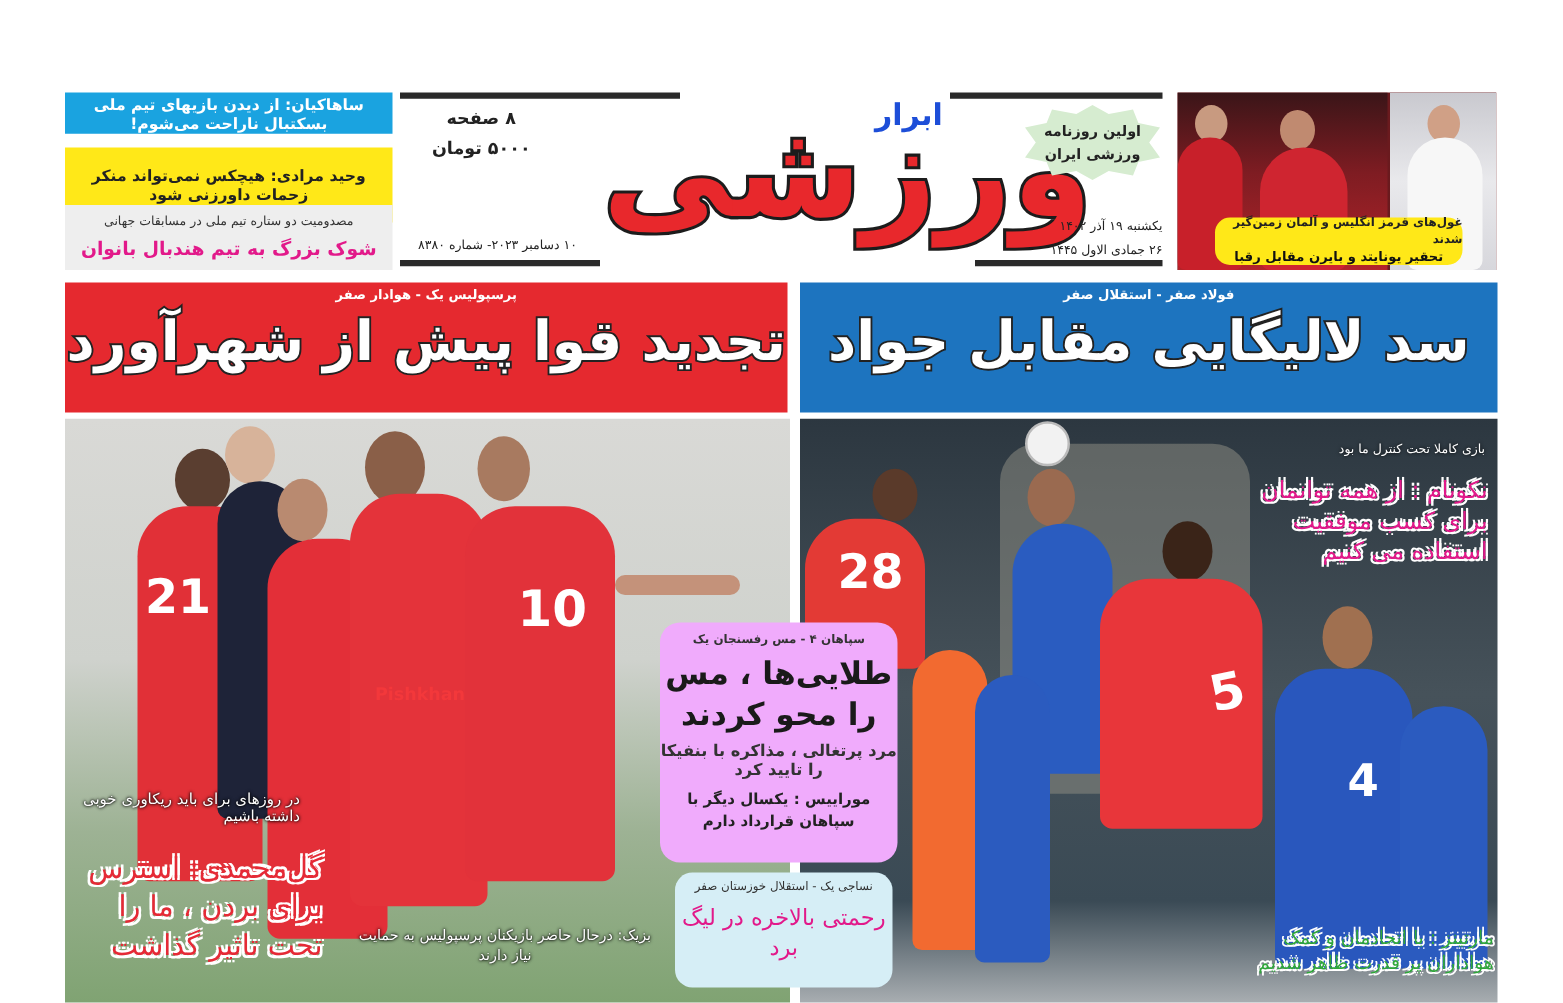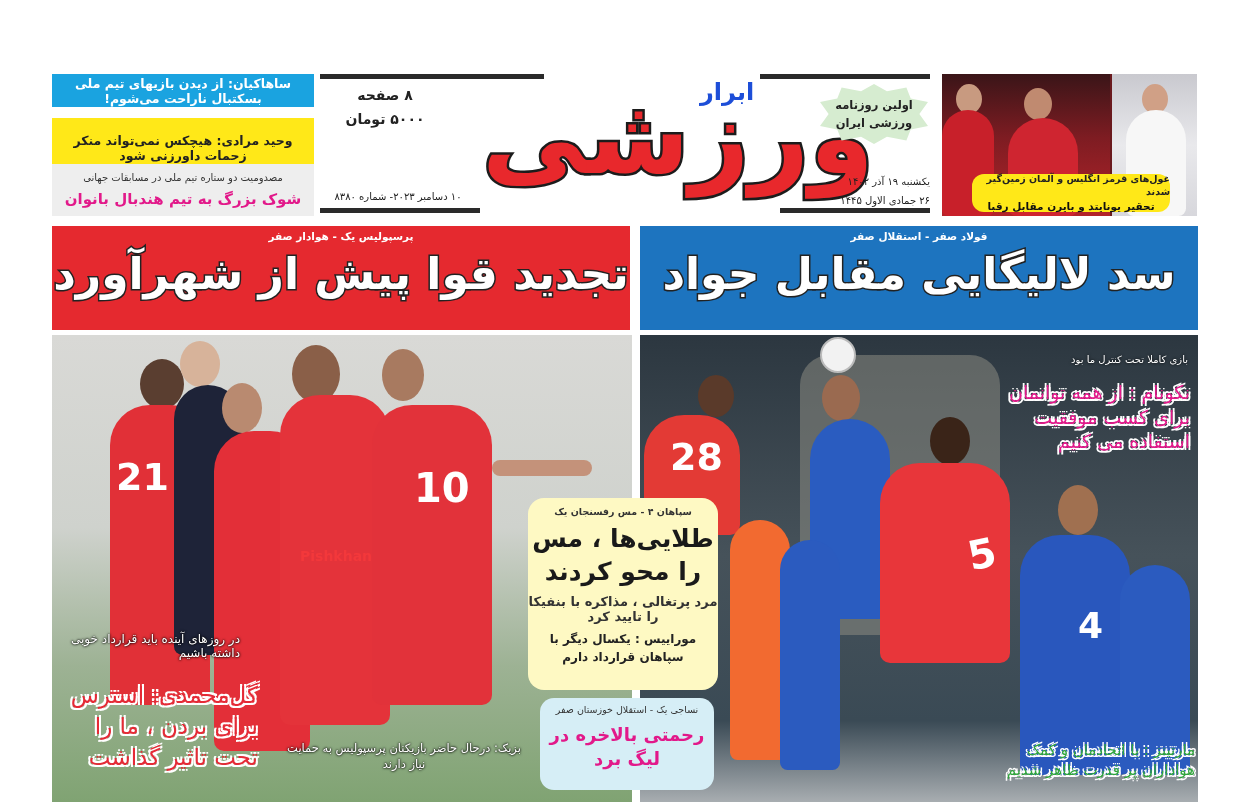--- a/index.html
+++ b/index.html
@@ -56,32 +56,32 @@
   .ovl { position: absolute; font-weight: normal; text-align: right; line-height: 1.2; }
   #lp-quote-sub { left: 60px; top: 632px; width: 180px; font-size: 12px; color: #fff; text-shadow: 0 0 3px #000, 0 0 2px #000; text-align: right; }
   #lp-quote-main { left: 58px; top: 680px; width: 200px; font-size: 23px; color: #e52a36; text-shadow: -2px -2px 0 #fff, 2px -2px 0 #fff, -2px 2px 0 #fff, 2px 2px 0 #fff; line-height: 1.35; }
   #lp-quote2 { left: 284px; top: 740px; width: 240px; font-size: 11.5px; color: #fff; text-shadow: 0 0 3px #000, 0 0 2px #000; text-align: center; line-height: 1.4; }
 
   #rp-kicker { left: 1020px; top: 354px; width: 168px; font-size: 10px; color: #fff; text-shadow: 0 0 3px #000; }
   #rp-quote { left: 1000px; top: 380px; width: 190px; font-size: 19px; color: #e2198a; text-shadow: -2px -2px 0 #fff, 2px -2px 0 #fff, -2px 2px 0 #fff, 2px 2px 0 #fff; line-height: 1.3; }
   #rp-quote2 { left: 970px; top: 740px; width: 225px; font-size: 15px; color: #2fa63a; text-shadow: -2px -2px 0 #fff, 2px -2px 0 #fff, -2px 2px 0 #fff, 2px 2px 0 #fff; line-height: 1.35; }
 
   
-  #sepahan-box { position: absolute; left: 528px; top: 498px; width: 190px; height: 192px; background: #fef9c3; border-radius: 16px;
+  #sepahan-box { position: absolute; left: 528px; top: 498px; width: 190px; height: 192px; background: #f0abfc; border-radius: 16px;
      display: flex; flex-direction: column; align-items: center; text-align: center; padding-top: 8px; }
   #sepahan-box .k { font-size: 9.5px; color: #333; font-weight: bold; }
   #sepahan-box .h { font-size: 25px; color: #1a1a1a; font-weight: bold; line-height: 1.3; margin-top: 6px; }
   #sepahan-box .s1 { font-size: 13px; color: #333; font-weight: bold; margin-top: 6px; text-align: center; }
   #sepahan-box .s2 { font-size: 12px; color: #222; font-weight: bold; margin-top: 6px; line-height: 1.5; }
 
   
   #naseji-box { position: absolute; left: 540px; top: 698px; width: 174px; height: 92px; background: #d6eef6; border-radius: 14px;
      display: flex; flex-direction: column; align-items: center; text-align: center; padding-top: 6px; }
   #naseji-box .k { font-size: 9.5px; color: #333; font-weight: normal; }
-  #naseji-box .h { font-size: 18px; color: #e2198a; font-weight: bold; line-height: 1.35; margin-top: 8px; }
+  #naseji-box .h { font-size: 18px; color: #e2198a; font-weight: normal; line-height: 1.35; margin-top: 8px; }
 
   .wm { position: absolute; left: 300px; top: 548px; font-size: 14px; font-family: "DejaVu Sans", sans-serif; color: rgba(255,60,60,0.55); direction: ltr; font-weight: bold; }
 </style>
 </head>
 <body>
 
 <div id="box-blue" class="hbox">
   <span>ساهاکیان: از دیدن بازیهای تیم ملی بسکتبال ناراحت می‌شوم!</span>
 </div>
 <div id="box-yellow" class="hbox">
@@ -151,21 +151,21 @@
   <div class="head-c" style="left:240px; top:10px; width:48px; height:58px; background:#8a5f48;"></div>
   <div class="fig" style="left:228px; top:60px; width:110px; height:330px; background:#e4333a;"></div>
   <div class="head-c" style="left:330px; top:14px; width:42px; height:52px; background:#a87a60;"></div>
   <div class="fig" style="left:320px; top:70px; width:120px; height:300px; background:#e2323a;"></div>
   <div class="fig" style="left:440px; top:125px; width:100px; height:16px; border-radius:8px; background:#c4927a;"></div>
   <span class="abs" style="left:64px; top:120px; font-size:38px; color:#fff; font-weight:bold; direction:ltr;">21</span>
   <span class="abs" style="left:362px; top:130px; font-size:40px; color:#fff; font-weight:bold; direction:ltr;">10</span>
 </div>
 <div class="wm">Pishkhan</div>
 
-<div id="lp-quote-sub" class="ovl">در روزهای آینده باید قرارداد خوبی داشته باشیم</div>
+<div id="lp-quote-sub" class="ovl">در روزهای برای باید ریکاوری خوبی داشته باشیم</div>
 <div id="lp-quote-main" class="ovl">گل‌محمدی: استرس برای بردن ، ما را تحت تاثیر گذاشت</div>
 <div id="lp-quote2" class="ovl">بزیک: درحال حاضر بازیکنان پرسپولیس به حمایت نیاز دارند</div>
 
 <div id="photo-right" class="photo">
   <div class="abs" style="left:160px; top:20px; width:200px; height:280px; background:#8a8a82; opacity:0.55; border-radius:30px;"></div>
   <div class="head-c" style="left:180px; top:2px; width:36px; height:36px; background:#f2f2f2; border:2px solid #bbb;"></div>
   <div class="head-c" style="left:58px; top:40px; width:36px; height:42px; background:#5a3a2a;"></div>
   <div class="fig" style="left:4px; top:80px; width:96px; height:120px; background:#e33a35;"></div>
   <div class="head-c" style="left:182px; top:40px; width:38px; height:46px; background:#9a6a50;"></div>
   <div class="fig" style="left:170px; top:84px; width:80px; height:200px; background:#2a5cc0;"></div>

